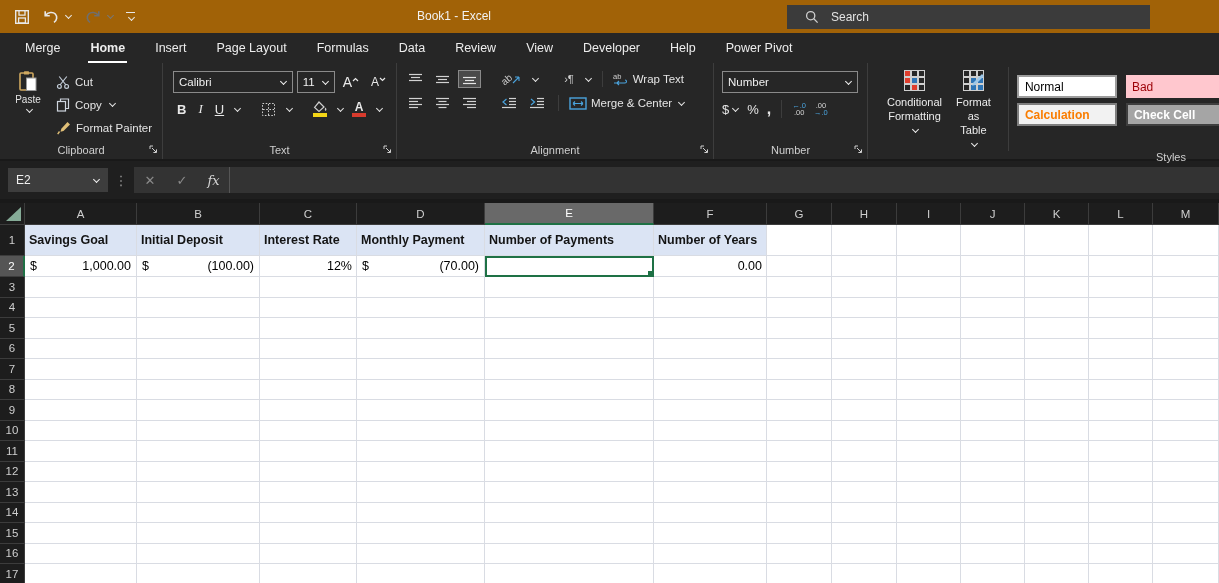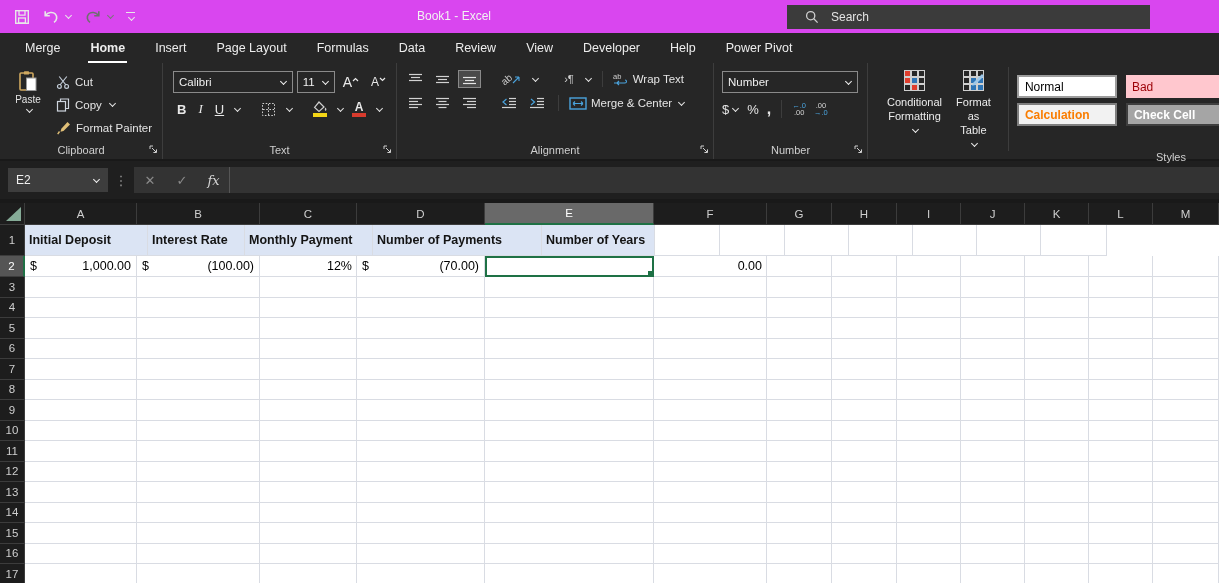--- a/index.html
+++ b/index.html
@@ -1,20 +1,20 @@
 <!DOCTYPE html>
 <html><head>
 <meta charset="utf-8">
 <style>
   * { margin:0; padding:0; box-sizing:border-box; }
   html,body { width:1219px; height:583px; overflow:hidden; background:#fff;
     font-family:"Liberation Sans", sans-serif; }
 
   
-  .titlebar { height:33px; background:#d946ef; position:relative; color:#e8e8e8; }
+  .titlebar { height:33px; background:#a16207; position:relative; color:#e8e8e8; }
   .qat { position:absolute; left:14px; top:0; height:33px; display:flex; align-items:center; gap:12px; }
   .qat-btn { display:flex; align-items:center; gap:3px; }
   .doc-title { position:absolute; left:417px; top:9px; font-size:12px; color:#f2f2f2; }
   .searchbox { position:absolute; left:787px; top:5px; width:363px; height:24px; background:#3b3b3b;
     display:flex; align-items:center; gap:12px; padding-left:18px; font-size:12px; color:#e3e3e3; }
   .qat-more { display:flex; flex-direction:column; align-items:center; }
   .qat-more .bar { width:9px; border-top:1.5px solid #e8e8e8; margin-bottom:2px; }
 
   .chev { display:inline-block; width:5px; height:5px; border-right:1.2px solid currentColor;
     border-bottom:1.2px solid currentColor; transform:rotate(45deg); margin:0 1px 2px 3px; flex:none; }
@@ -521,20 +521,21 @@
       <div class="ch" style="width: 65px;">H</div>
       <div class="ch" style="width: 64px;">I</div>
       <div class="ch" style="width: 64px;">J</div>
       <div class="ch" style="width: 64px;">K</div>
       <div class="ch" style="width: 64px;">L</div>
       <div class="ch" style="width: 66px;">M</div>
     </div>
   <div>
       <div class="srow" style="height: 31px;">
         <div class="rh">1</div>
+        <div class="cell hdr" style="width: 112px;">Savings Goal</div>
         <div class="cell hdr" style="width: 123px;">Initial Deposit</div>
         <div class="cell hdr" style="width: 97px;">Interest Rate</div>
         <div class="cell hdr" style="width: 128px;">Monthly Payment</div>
         <div class="cell hdr" style="width: 169px;">Number of Payments</div>
         <div class="cell hdr" style="width: 113px;">Number of Years</div>
         <div class="cell" style="width: 65px;"></div>
         <div class="cell" style="width: 65px;"></div>
         <div class="cell" style="width: 64px;"></div>
         <div class="cell" style="width: 64px;"></div>
         <div class="cell" style="width: 64px;"></div>

